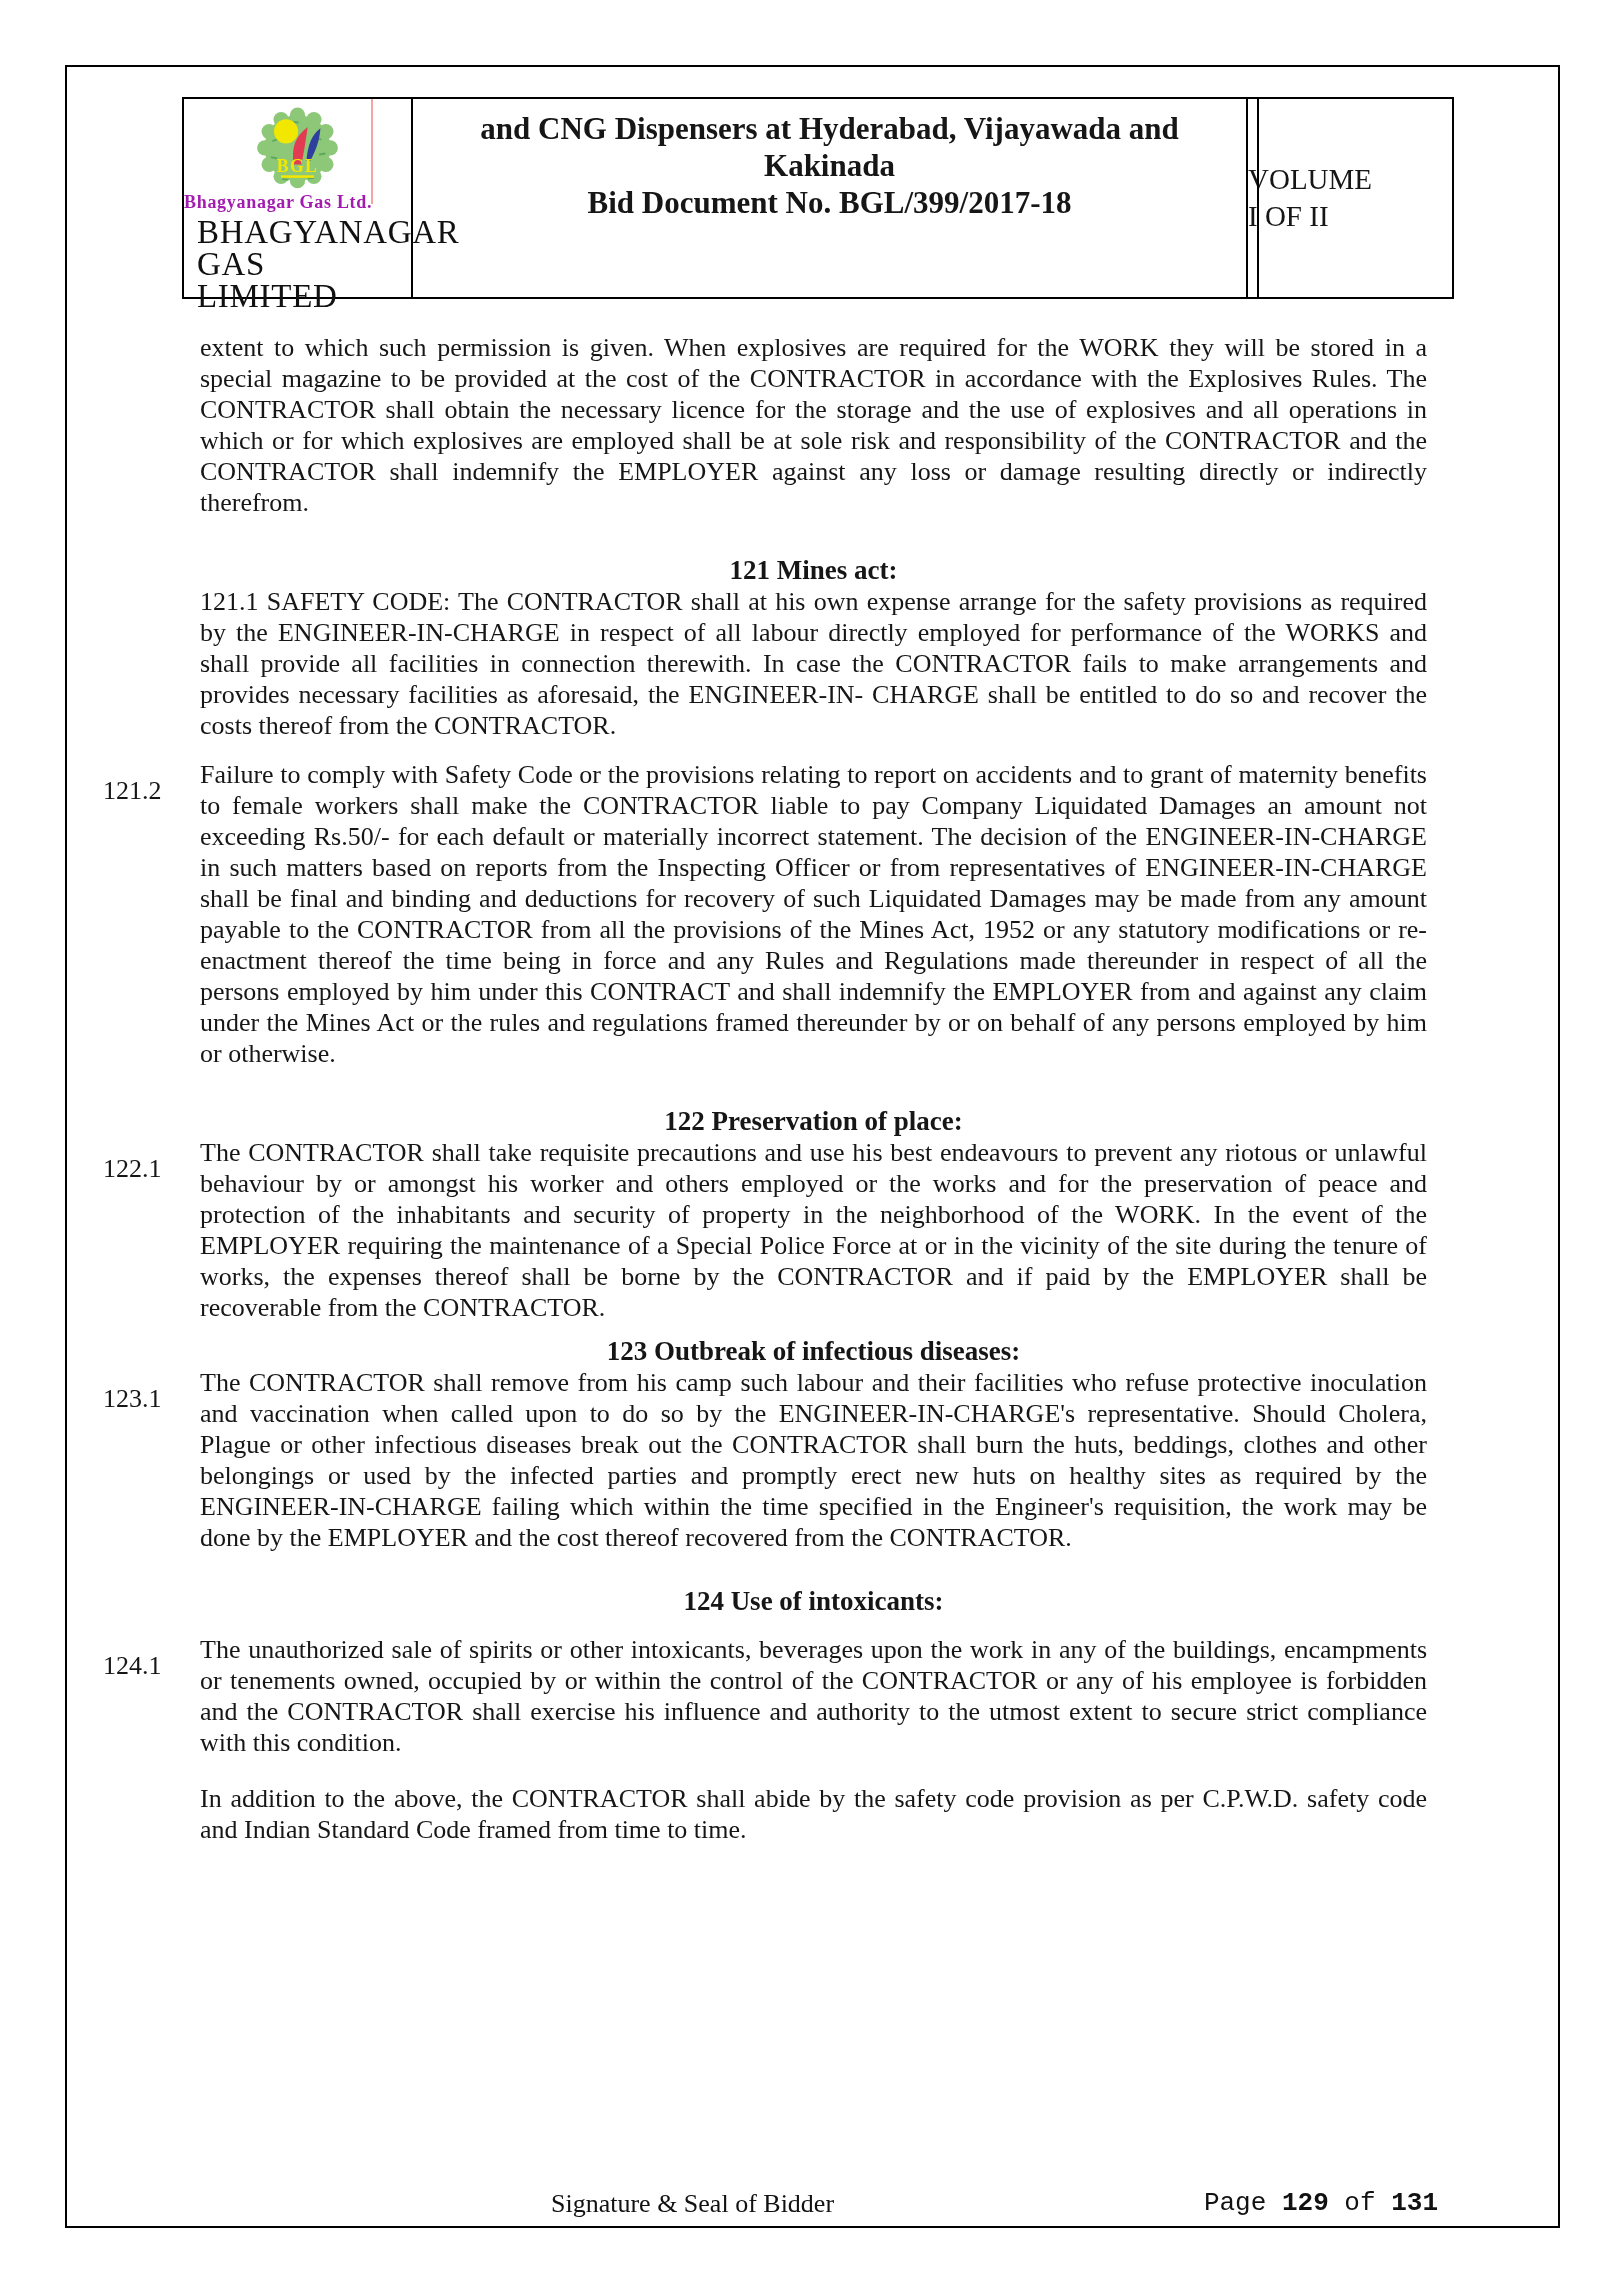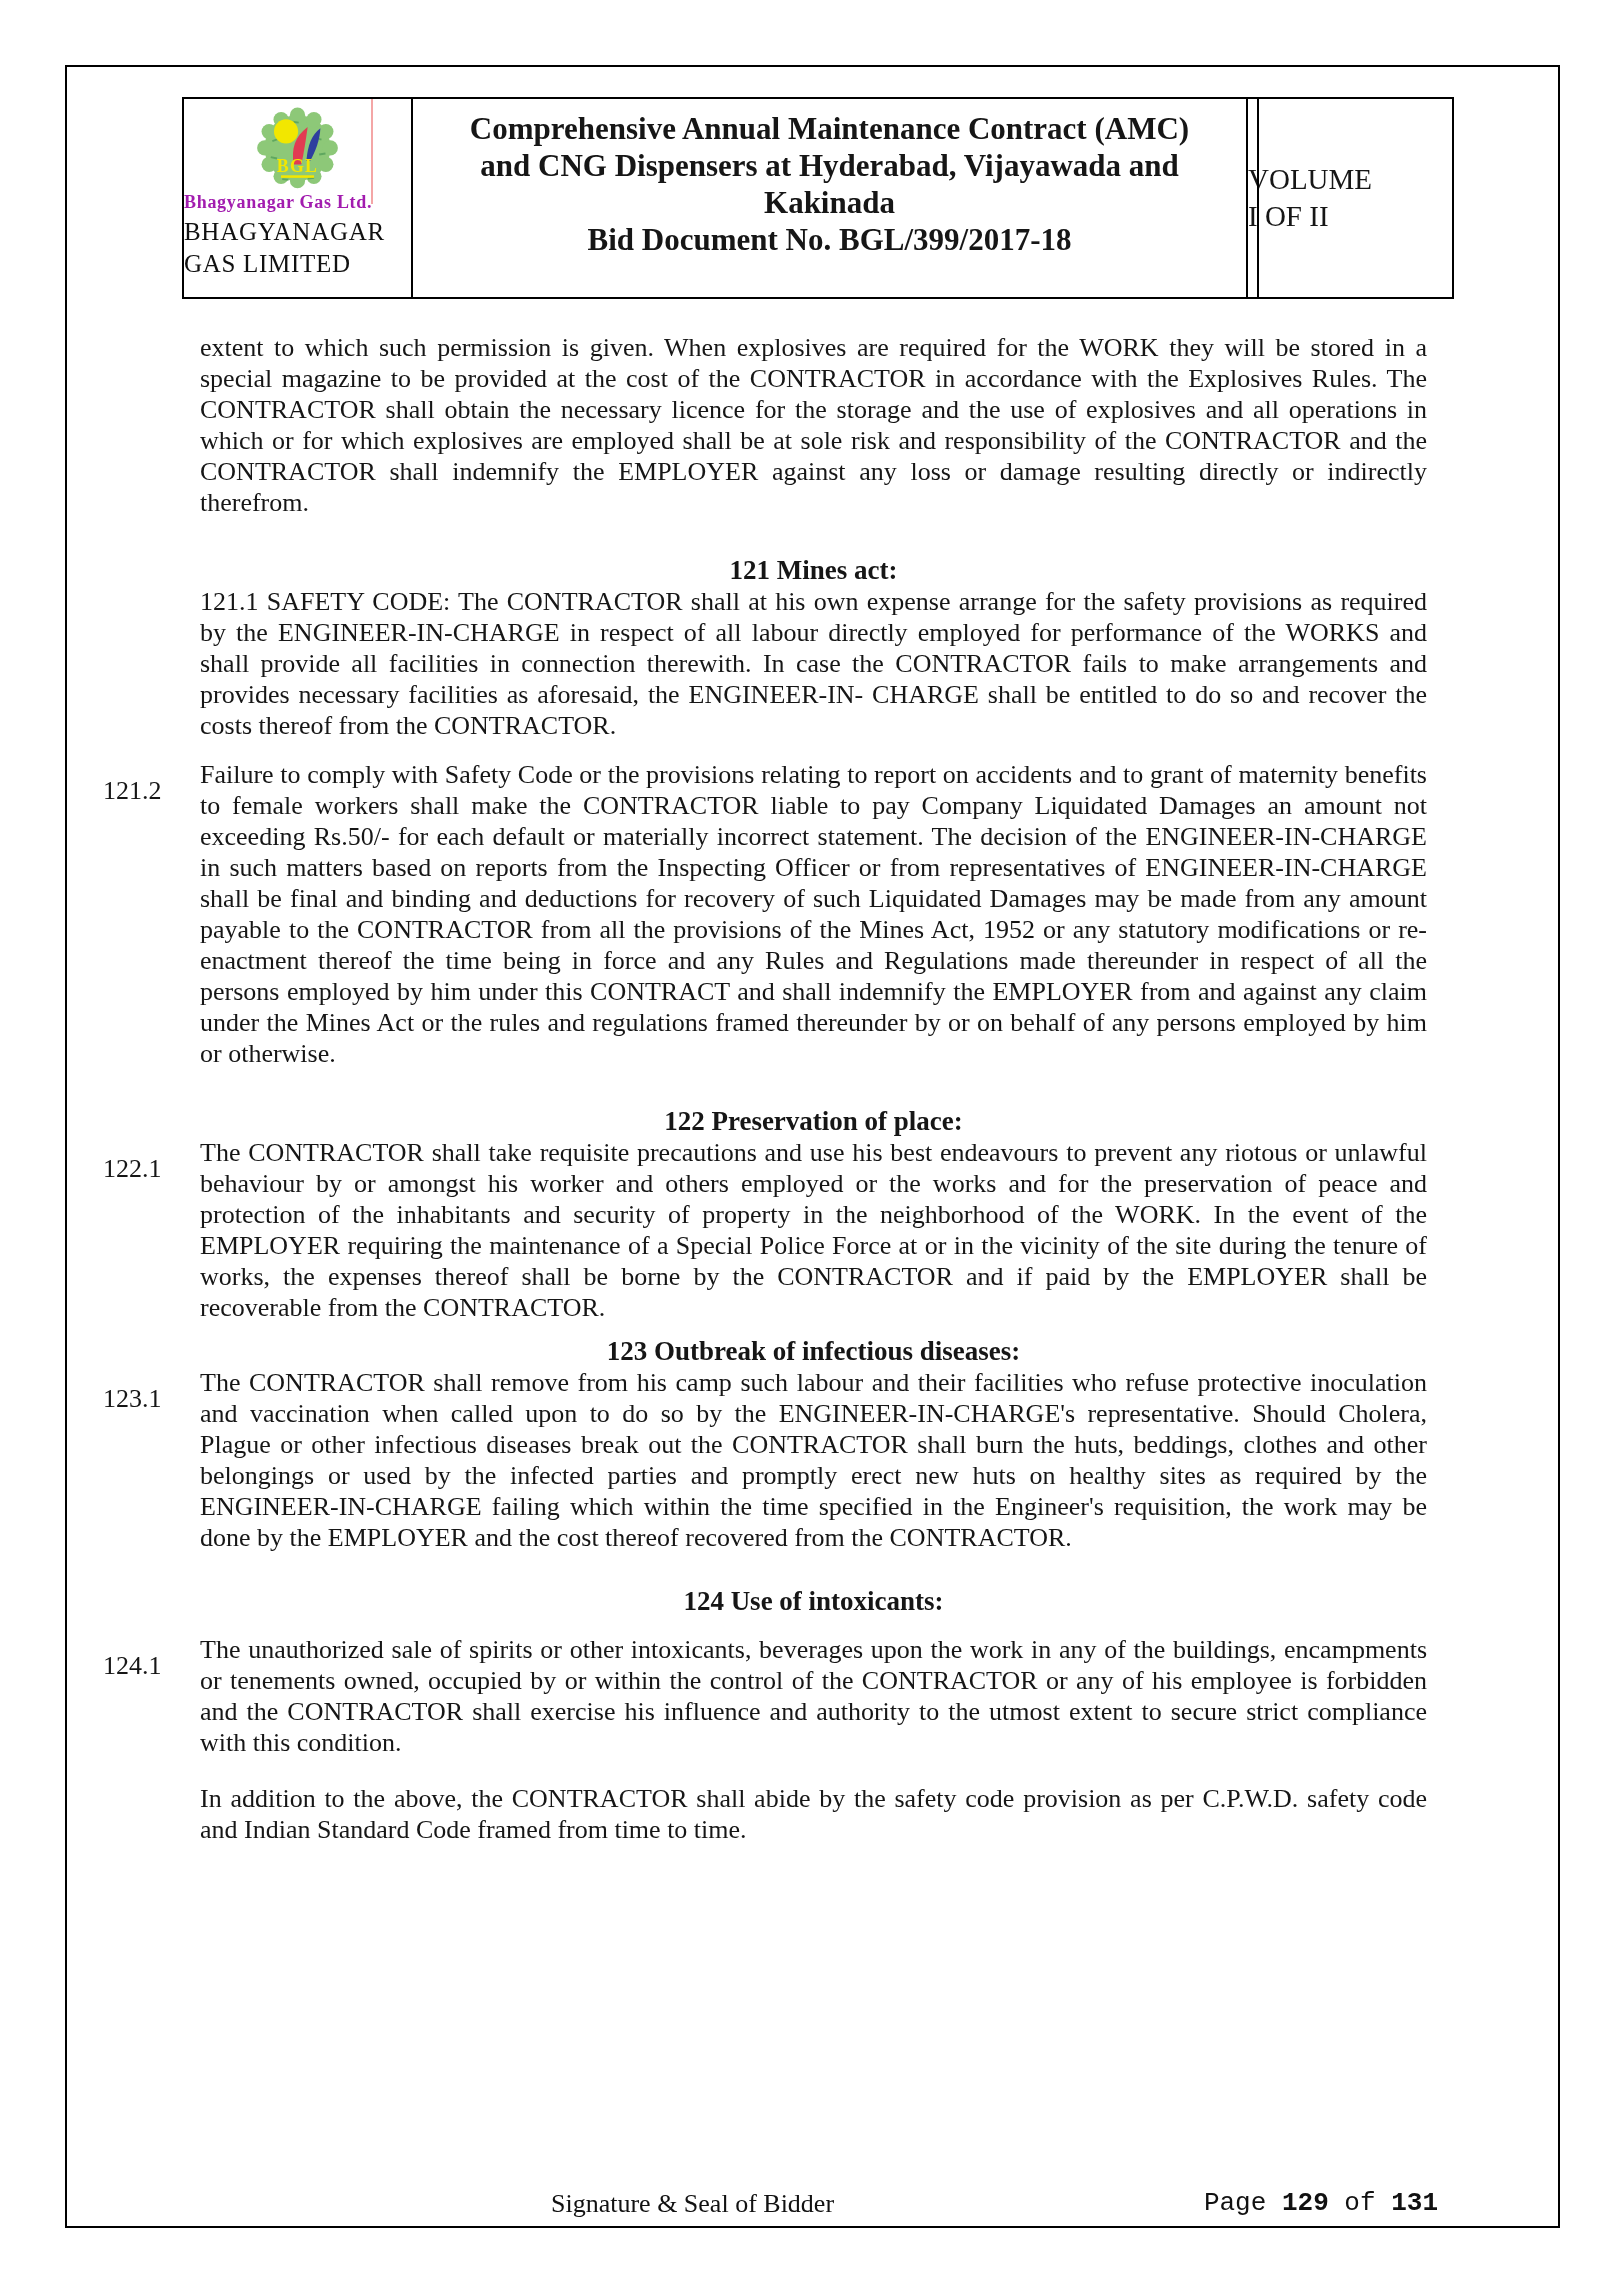--- a/index.html
+++ b/index.html
@@ -32,22 +32,22 @@
     box-sizing:border-box;
     text-align:left;
     position:relative;
   }
   .logo-svg{display:block;margin:6.5px auto 0 auto;}
   .logo-caption{
     font-size:18px;font-weight:bold;color:#a21caf;
     margin-top:-2.6px;letter-spacing:0.7px;
   }
   .company{
-    font-size:25px;line-height:32px;color:#111;
-    margin-top:2.6px;letter-spacing:0.7px;
+    font-size:33px;line-height:32px;color:#111;
+    margin-top:2.6px;letter-spacing:0.7px;padding-left:13px;
   }
   .artifact-line{
     position:absolute;top:0;left:187px;
     width:2px;height:105px;background:#f4a6a6;
   }
   .title-cell{
     flex:1 1 auto;
     border-right:2.6px solid #000;
     box-sizing:border-box;
     text-align:center;
@@ -149,21 +149,20 @@
       </svg>
       <div class="logo-caption">Bhagyanagar Gas Ltd.</div>
       <div class="company">
         <div>BHAGYANAGAR</div>
         <div>GAS LIMITED</div>
       </div>
       <div class="artifact-line"></div>
     </div>
 
     <div class="title-cell">
-      <div class="title-line">Comprehensive Annual Maintenance Contract (AMC)</div>
       <div class="title-line">and CNG Dispensers at Hyderabad, Vijayawada and</div>
       <div class="title-line">Kakinada</div>
       <div class="title-line">Bid Document No. BGL/399/2017-18</div>
     </div>
 
     <div class="vol-cell">
       <div class="vol-line">VOLUME</div>
       <div class="vol-line">I OF II</div>
     </div>
   </div>

